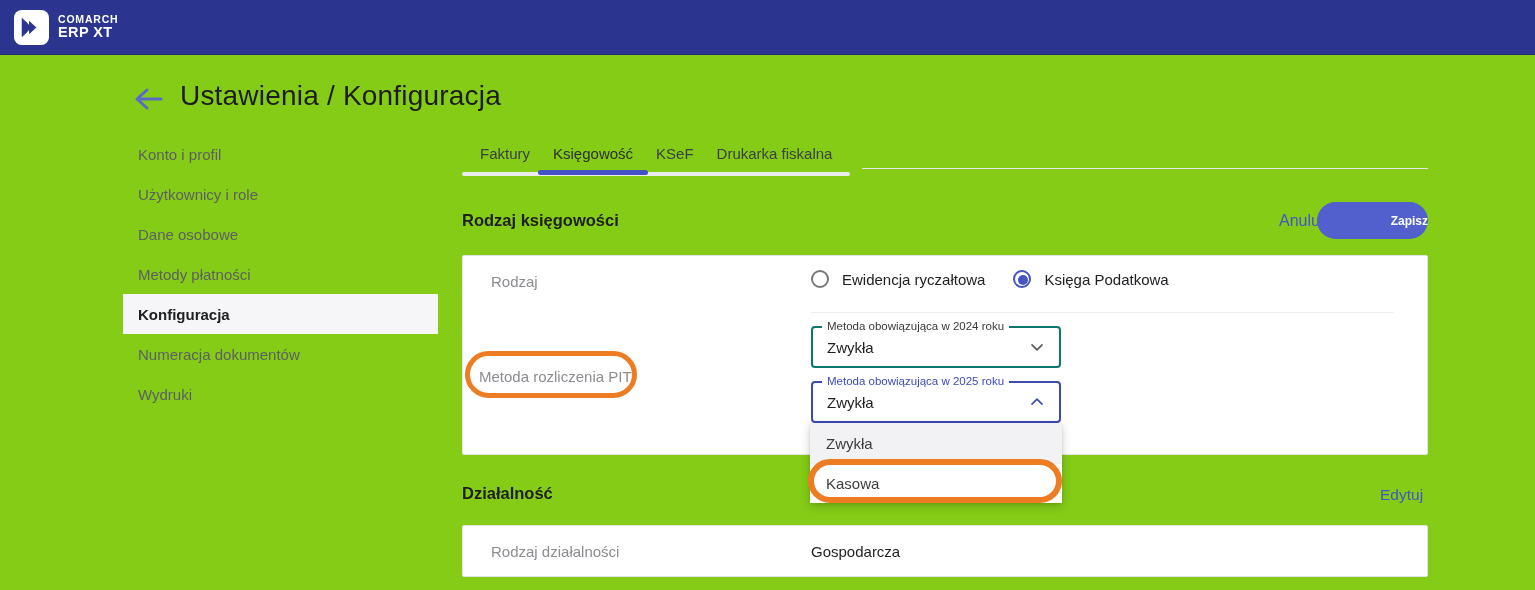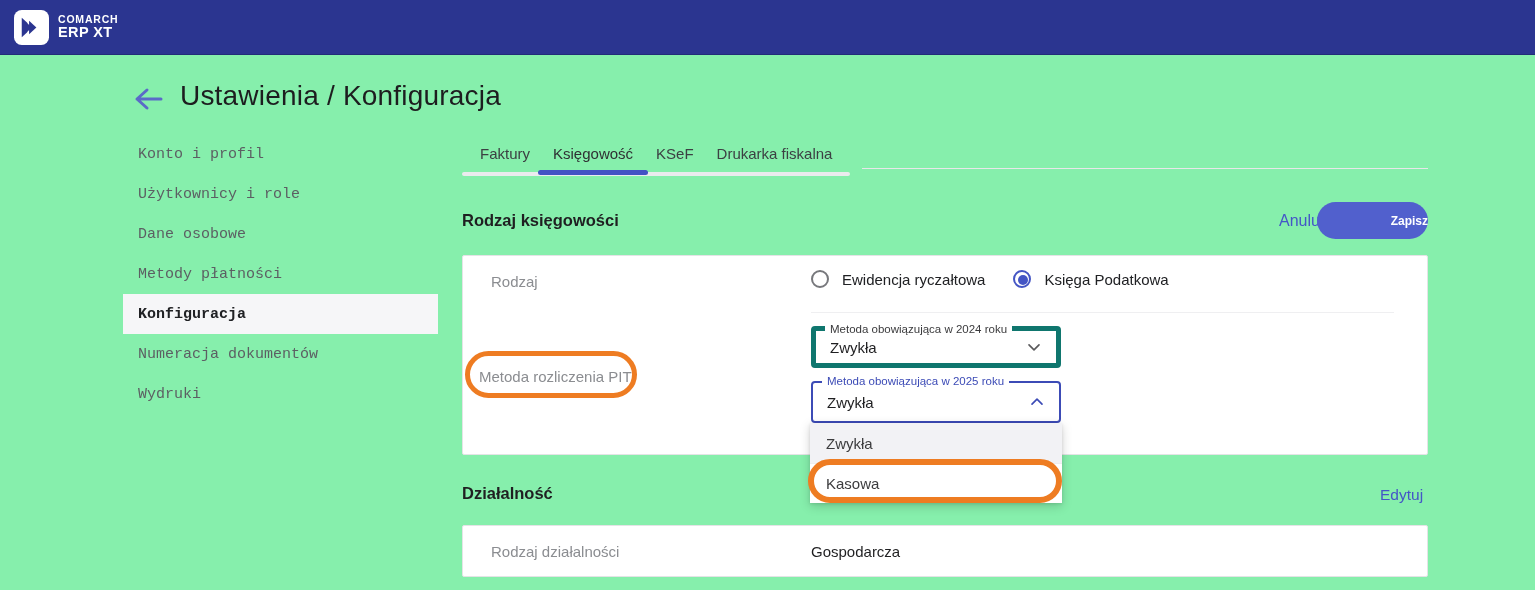--- a/index.html
+++ b/index.html
@@ -1,34 +1,34 @@
 <!DOCTYPE html>
 <html><head>
 <meta charset="utf-8">
 <style>
   * { margin:0; padding:0; box-sizing:border-box; }
   html,body { background:#ffffff; }
   body { font-family:"Liberation Sans", sans-serif; color:#202124; }
-  .page { position:relative; width:1535px; height:590px; background:#86efac; overflow:hidden;padding-left:21px; }
+  .page { position:relative; width:1535px; height:590px; background:#84cc16; overflow:hidden;padding-left:21px; }
 
   
   .topbar { position:absolute; left:0; top:0; width:1535px; height:55px; background:#2b3590; border-bottom:1px solid #222c78; }
   .logo-wrap { position:absolute; left:14px; top:10px; display:flex; align-items:center; gap:9px; cursor:pointer; }
   .logo-box { width:35px; height:35px; }
   .brand { display:flex; flex-direction:column; color:#ffffff; line-height:1.1; }
   .brand-top { font-size:10.5px; font-weight:bold; letter-spacing:0.8px; }
   .brand-bottom { font-size:14.5px; font-weight:bold; letter-spacing:0.4px; }
 
   
   .back-btn { position:absolute; left:132px; top:84px; width:32px; height:30px; cursor:pointer; }
   .page-title { position:absolute; left:180px; top:80px; font-size:28px; font-weight:400; color:#1d1d1f; letter-spacing:0.2px; }
 
   
   .sidebar { position:absolute; left:123px; top:134px; width:315px; }
-  .side-item { height:40px; display:flex; align-items:center; padding-left:15px; font-size:15px; color:#5c5f63; cursor:pointer;font-family:Liberation Mono, monospace; }
+  .side-item { height:40px; display:flex; align-items:center; padding-left:15px; font-size:15px; color:#5c5f63; cursor:pointer; }
   .side-item.active { background:#f6f6f8; color:#202124; font-weight:bold; }
 
   
   .tabstrip { position:absolute; left:462px; top:139px; display:flex; gap:23px; padding:0 18px 0 18px; height:28px; align-items:center; }
   .tabstrip::after { content:""; position:absolute; left:0; right:0; bottom:-9px; height:4px; background:#ebebee; border-radius:2px; }
   .tab { position:relative; font-size:15px; color:#3c4043; white-space:nowrap; cursor:pointer; }
   .tab.active { color:#2f3033; }
   .tab.active .tab-underline { position:absolute; left:-15px; right:-15px; bottom:-13px; height:5px; background:#4353c4; border-radius:3px; z-index:2; }
   .tab-rest-line { position:absolute; left:862px; top:168px; width:566px; height:1px; background:#e7e7e9; }
 
@@ -56,21 +56,21 @@
   
   .radio-group { position:absolute; left:348px; top:14px; display:flex; align-items:center; gap:28px; }
   .radio-opt { display:flex; align-items:center; gap:13px; cursor:pointer; }
   .radio-circle { width:18px; height:18px; border-radius:50%; border:2px solid #77787c; position:relative; flex:0 0 auto; }
   .radio-circle.checked { border-color:#4455c4; }
   .radio-circle.checked::after { content:""; position:absolute; left:3px; top:3px; width:10px; height:10px; border-radius:50%; background:#4455c4; }
   .radio-text { font-size:15px; color:#202124; }
 
   
   .dd { position:absolute; left:348px; width:250px; height:42px; border-radius:4px; background:#ffffff; cursor:pointer; }
-  .dd-2024 { top:70px; border:5px solid #0f766e; }
+  .dd-2024 { top:70px; border:2px solid #0f766e; }
   .dd-2025 { top:125px; border:2px solid #3c4bb6; }
   .dd-legend { position:absolute; left:9px; top:-8px; padding:0 5px; background:#ffffff; font-size:11.5px; color:#3a3a3c; white-space:nowrap; }
   .dd-2025 .dd-legend { color:#3c4bb6; }
   .dd-value { position:absolute; left:14px; top:50%; transform:translateY(-50%); font-size:15px; color:#1f1f21; }
   .dd-chevron { position:absolute; right:12px; top:50%; transform:translateY(-50%); width:20px; height:20px; }
 
   
   .menu { position:absolute; left:810px; top:423px; width:252px; height:80px; background:#ffffff;
           box-shadow:0 3px 10px rgba(0,0,0,0.18), 0 1px 3px rgba(0,0,0,0.10); z-index:5; }
   .menu-opt { height:40px; display:flex; align-items:center; padding-left:16px; font-size:15px; color:#3c3c3e; cursor:pointer; background:#ffffff; }

